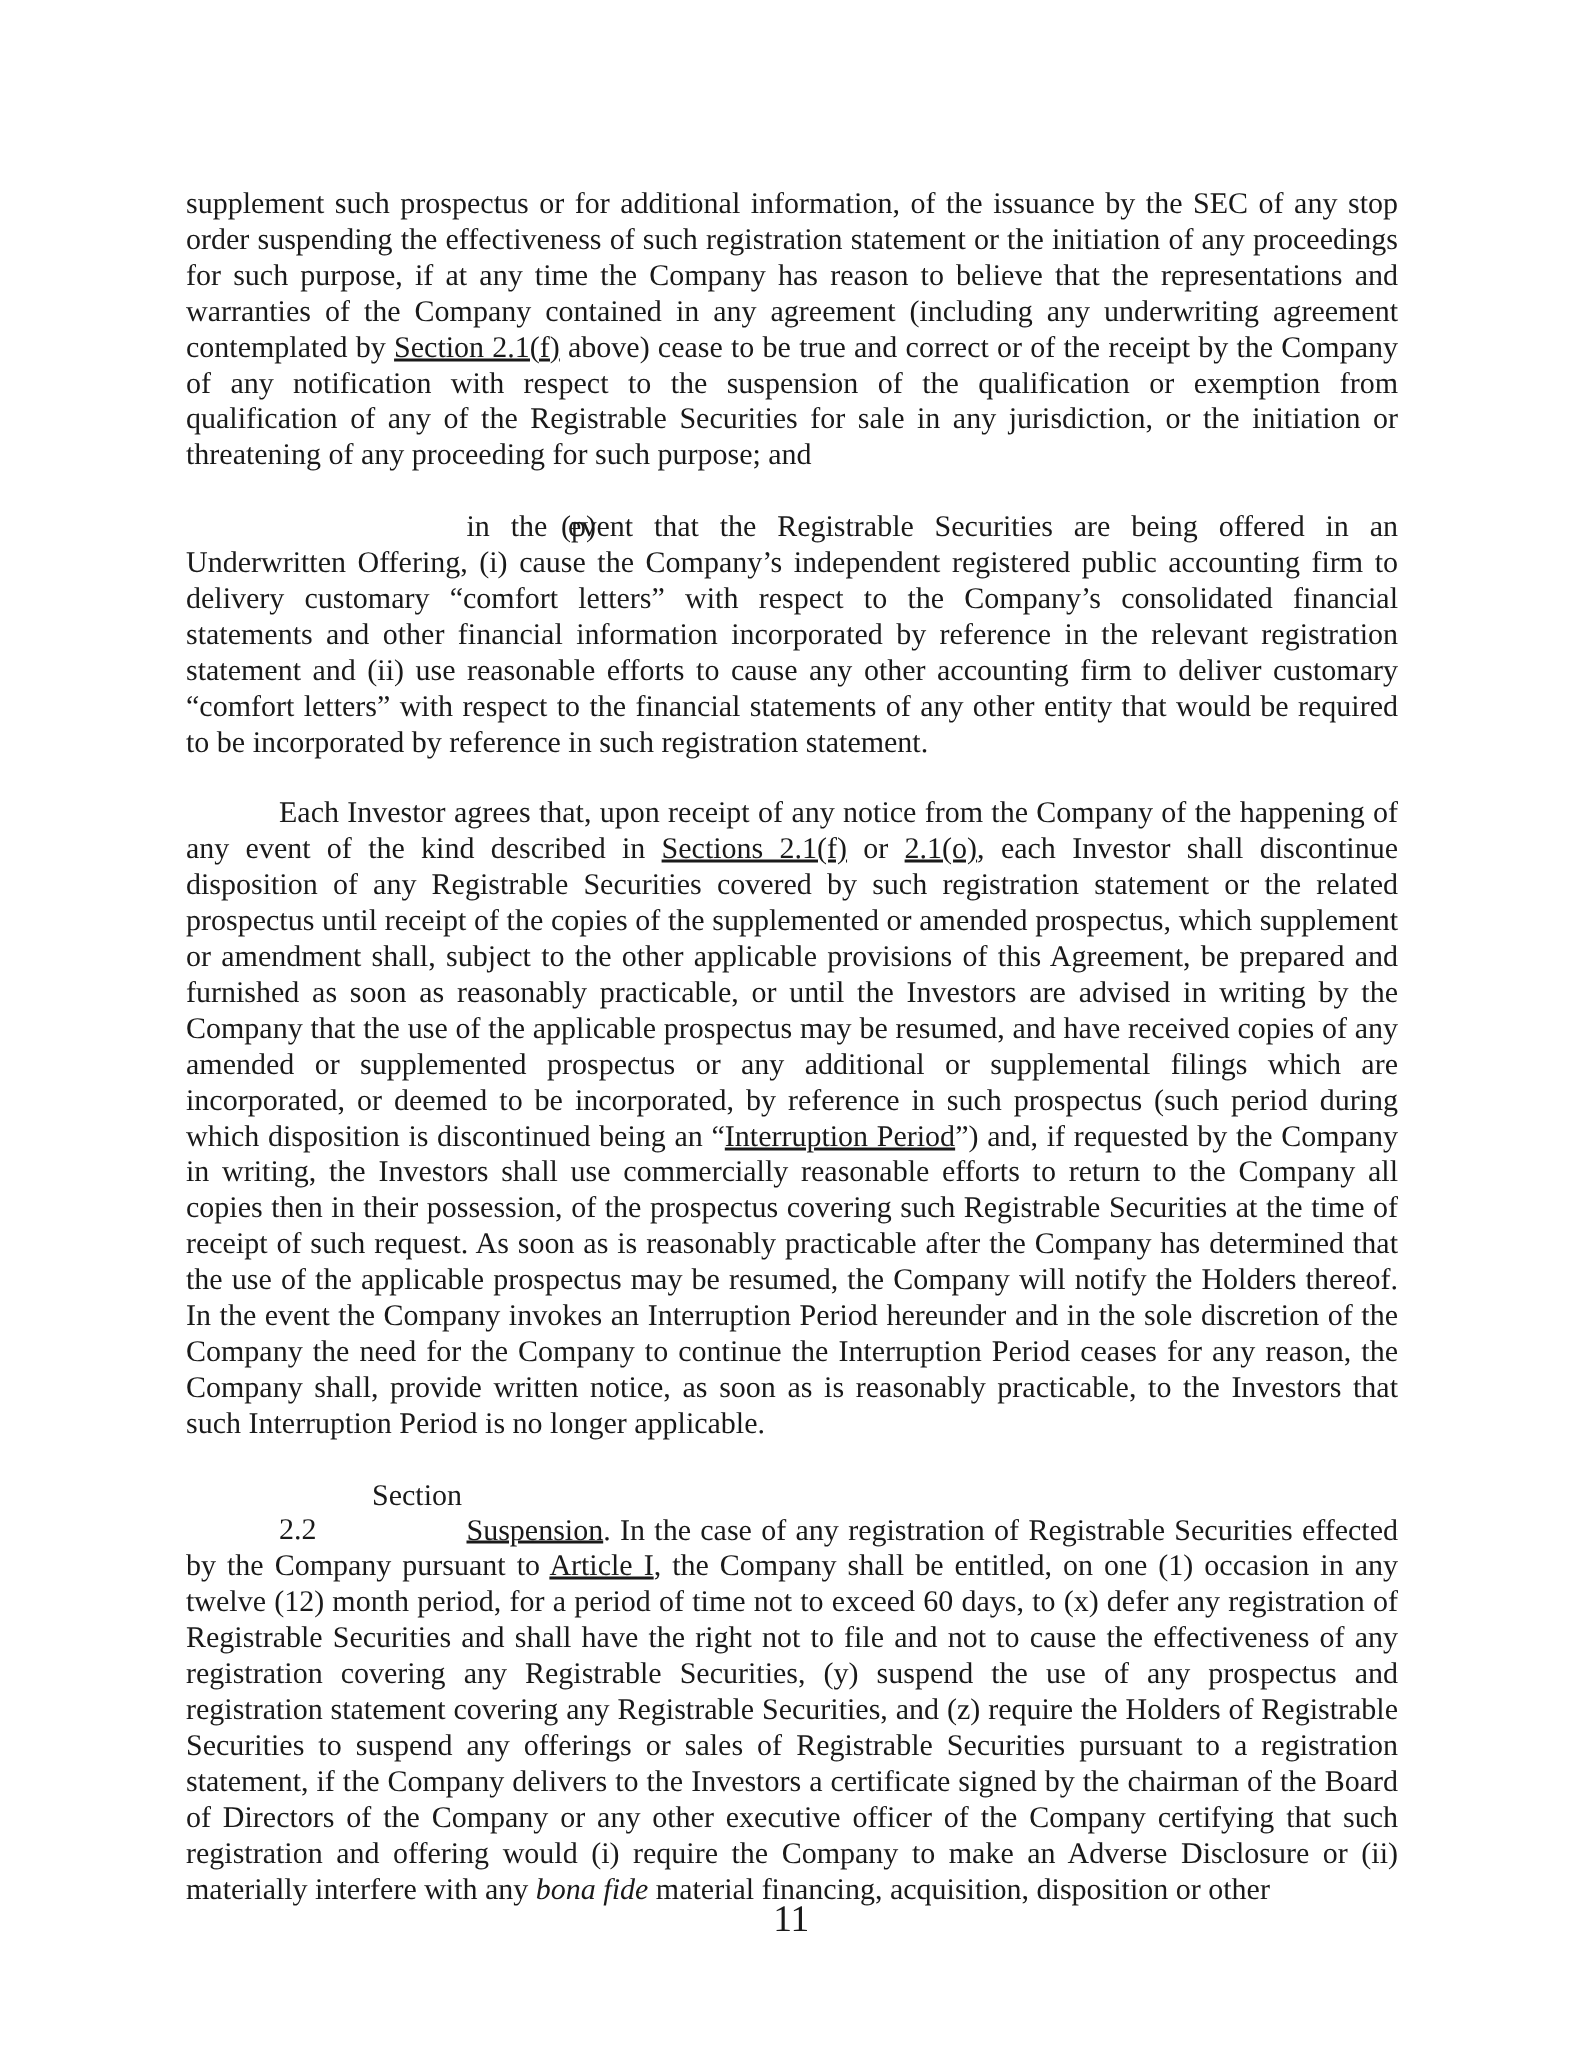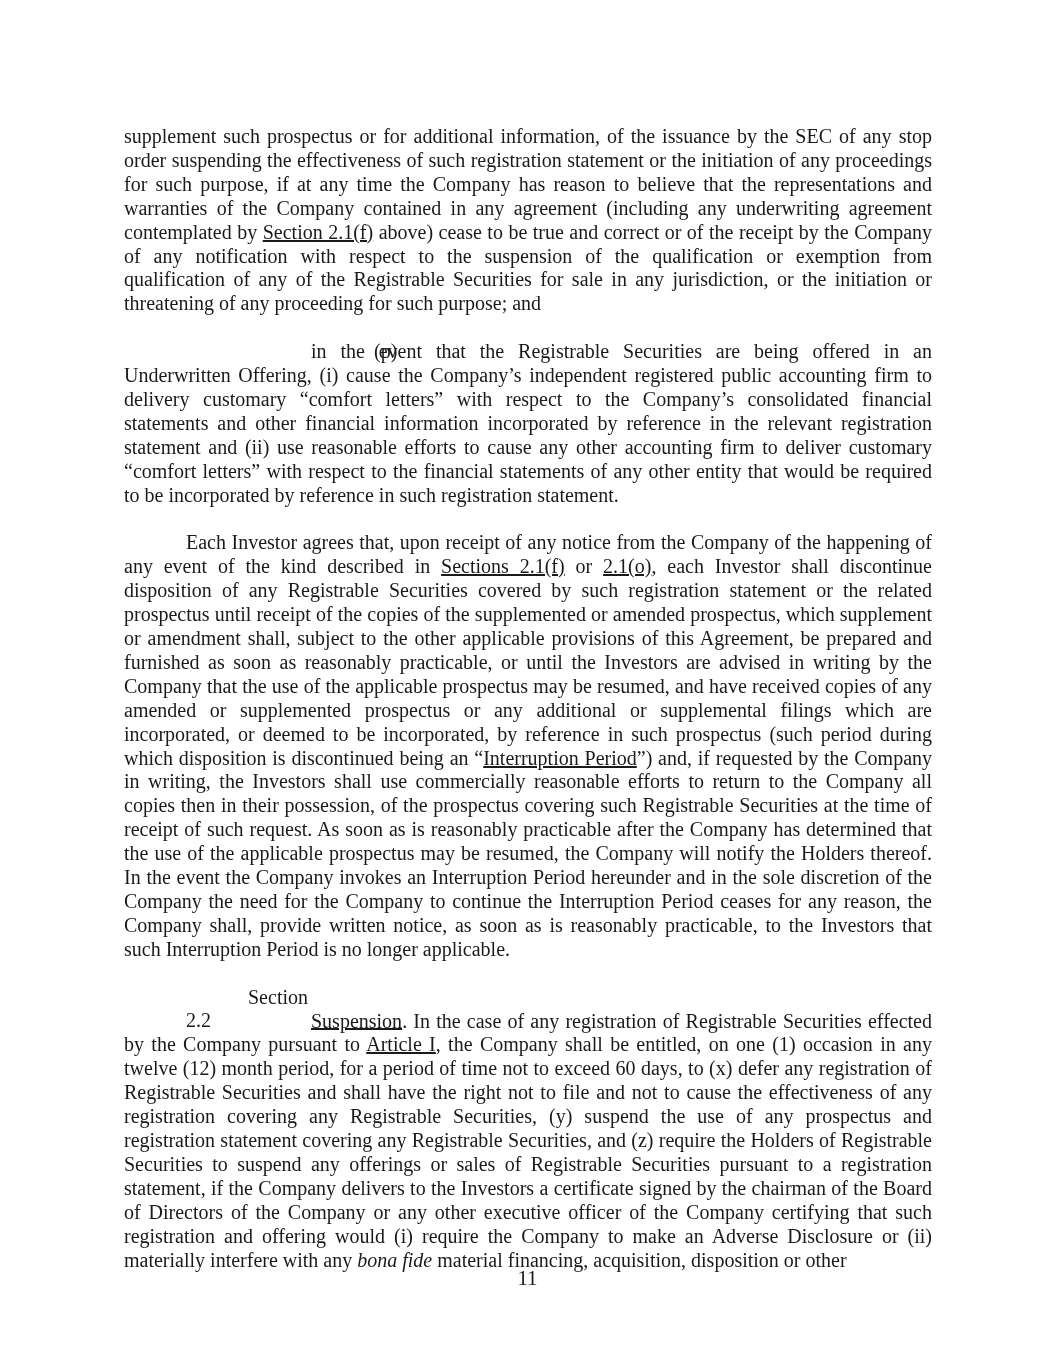--- a/index.html
+++ b/index.html
@@ -11,21 +11,21 @@
   }
   .para { text-align: justify; margin: 0; }
   .para + .para { margin-top: 23.9px; }
   .indent { text-indent: 62px; }
   .u { text-decoration: underline; }
   .i { font-style: italic; margin-top: 23px; }
   .tab-p { display: inline-block; width: 62px; }
   .tab-sec { display: inline-block; width: 125px; }
   .pgnum {
     position: absolute; left: 0; width: 1055px; top: 1266px; text-align: center;
-    font-family: "Liberation Serif", serif; font-size: 21px; color: #1a1a1a;
+    font-family: "Liberation Serif", serif; font-size: 25px; color: #1a1a1a;
   }
 </style>
 </head>
 <body>
 
 <div class="page">
 
   <p class="para"><span>supplement such prospectus or for additional information, of the issuance by the SEC of any stop order suspending the effectiveness of such registration statement or the initiation of any proceedings for such purpose, if at any time the Company has reason to believe that the representations and warranties of the Company contained in any agreement (including any underwriting agreement contemplated by </span><span class="u">Section 2.1(f)</span><span> above) cease to be true and correct or of the receipt by the Company of any notification with respect to the suspension of the qualification or exemption from qualification of any of the Registrable Securities for sale in any jurisdiction, or the initiation or threatening of any proceeding for such purpose; and</span></p>
 
   <p class="para" style="text-indent:125px"><span class="tab-p">(p)</span><span>in the event that the Registrable Securities are being offered in an Underwritten Offering, (i) cause the Company’s independent registered public accounting firm to delivery customary “comfort letters” with respect to the Company’s consolidated financial statements and other financial information incorporated by reference in the relevant registration statement and (ii) use reasonable efforts to cause any other accounting firm to deliver customary “comfort letters” with respect to the financial statements of any other entity that would be required to be incorporated by reference in such registration statement.</span></p>

